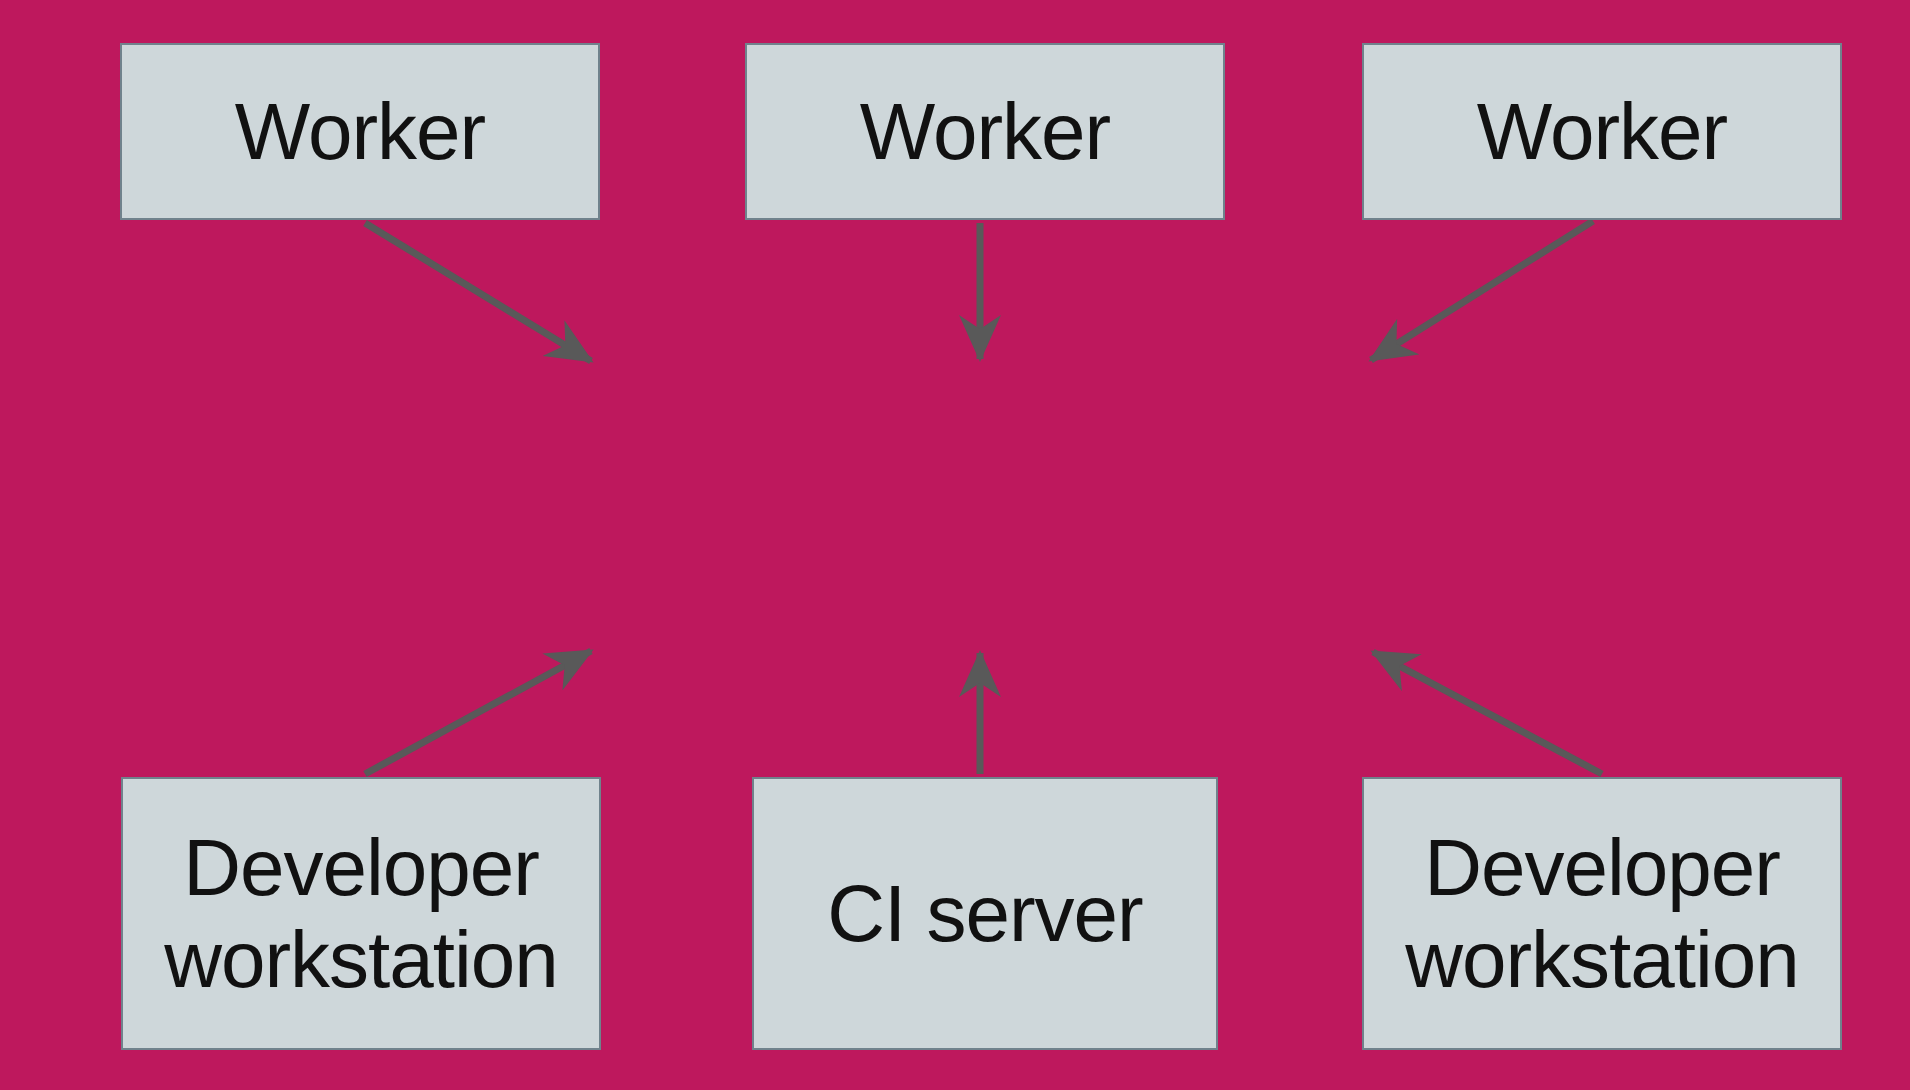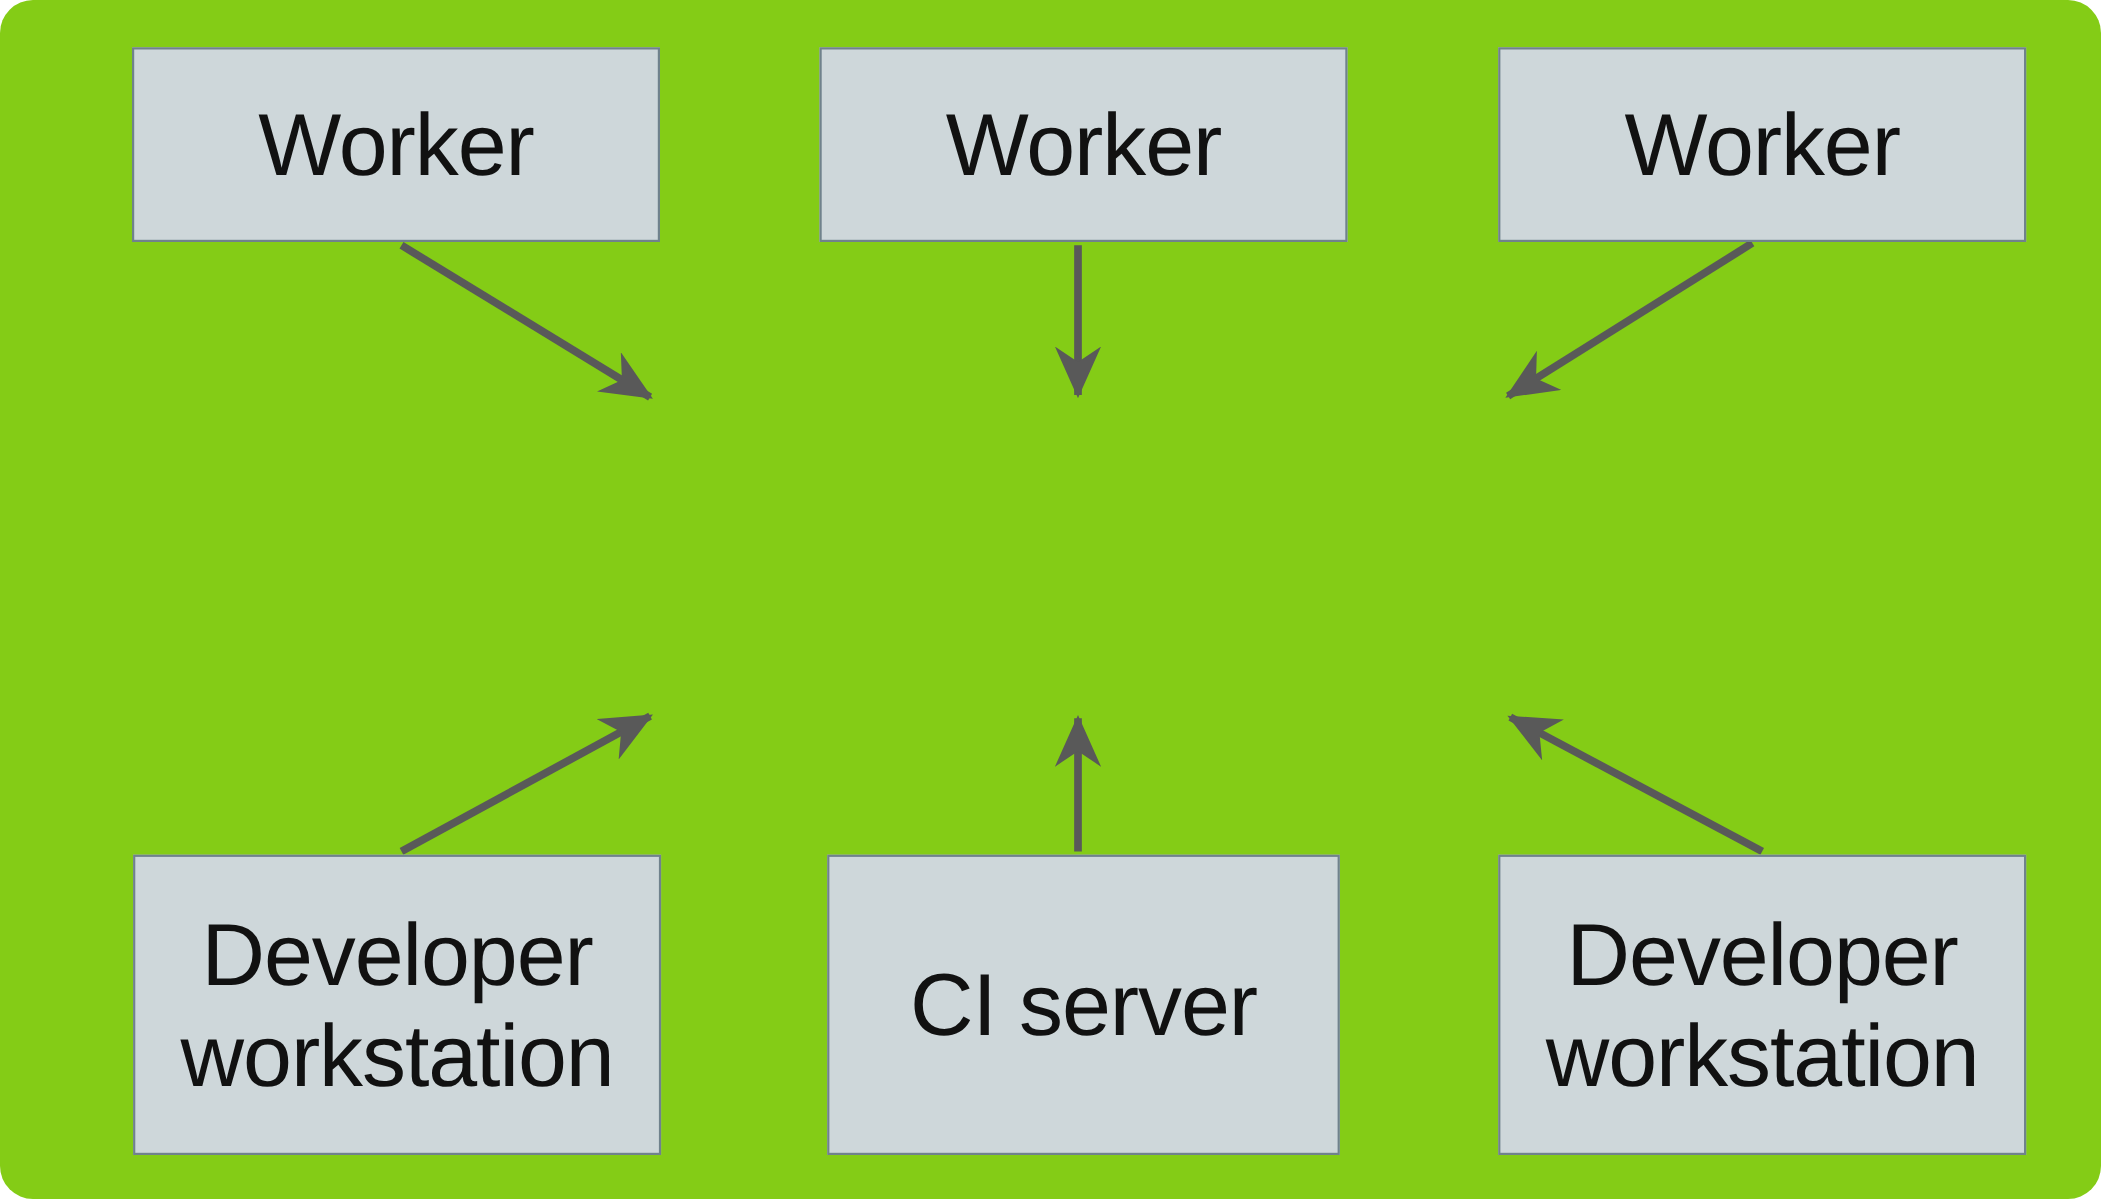--- a/index.html
+++ b/index.html
@@ -4,24 +4,23 @@
 <style>
   html, body {
     margin: 0;
     padding: 0;
     background: #ffffff;
   }
   .canvas {
     position: relative;
     width: 1910px;
     height: 1090px;
-    background: #84cc16;
+    background: #be185d;
     overflow: hidden;
     font-family: "Liberation Sans", sans-serif;
-    border-radius: 30px;
   }
   .node {
     position: absolute;
     box-sizing: border-box;
     background: #ced7da;
     border: 2px solid #70828c;
     display: flex;
     align-items: center;
     justify-content: center;
     text-align: center;

